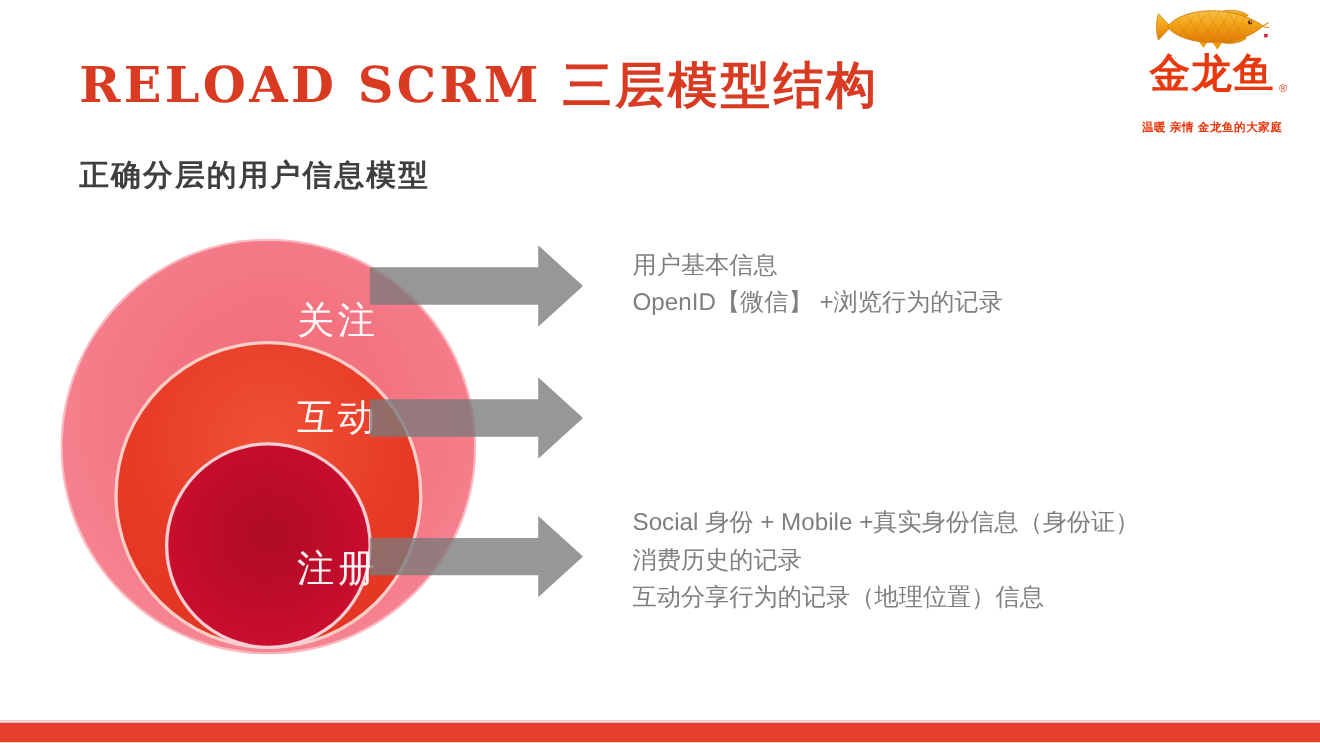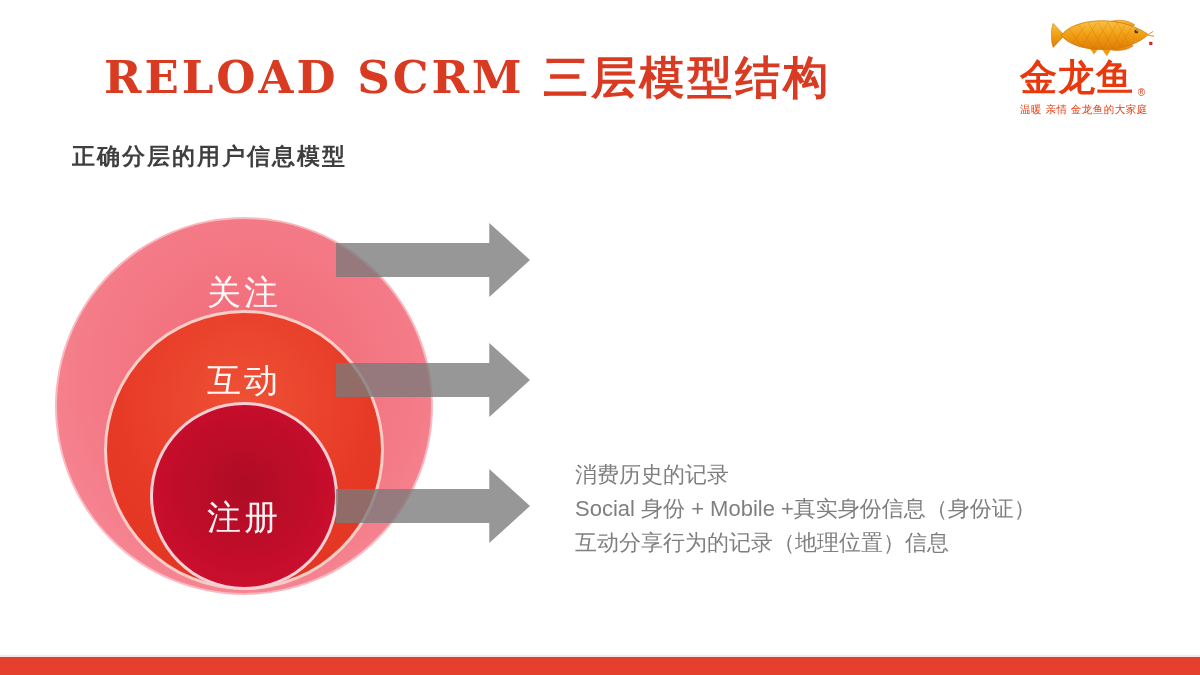--- a/index.html
+++ b/index.html
@@ -6,62 +6,62 @@
   .slide{
     position:relative;width:1200px;height:675px;margin:0 auto;
     background:#ffffff;overflow:hidden;
     font-family:"Liberation Sans","DejaVu Sans",sans-serif;
   }
   
   .page-title{
     position:absolute;left:72px;top:48px;
     font-family:"DejaVu Serif","Liberation Serif",serif;
     font-size:45px;font-weight:bold;letter-spacing:3px;
-    color:#d93a22;white-space:nowrap;margin-left:32px;
+    color:#d93a22;white-space:nowrap;
   }
   .page-subtitle{
     position:absolute;left:72px;top:141px;
-    font-size:23px;font-weight:bold;letter-spacing:2px;
+    font-size:27px;font-weight:bold;letter-spacing:2px;
     color:#3f3f3f;white-space:nowrap;
   }
   
-  .logo{position:absolute;left:1020px;top:13px;width:164px;}
+  .logo{position:absolute;left:1020px;top:2px;width:164px;text-align:center;}
   .logo-fish{display:block;margin:0 auto;}
   .logo-name{
     position:relative;display:inline-block;margin-top:2px;
     font-size:37px;font-weight:bold;letter-spacing:1px;
     color:#e8380d;line-height:1;
   }
   .logo-reg{
     position:absolute;right:-12px;bottom:-2px;
     font-size:10px;font-weight:normal;color:#e8380d;
   }
   .logo-tagline{
-    margin-top:7px;font-size:10.5px;font-weight:normal;
+    margin-top:24px;font-size:10.5px;font-weight:bold;
     color:#e8380d;letter-spacing:0.5px;white-space:nowrap;
   }
   
   .circle{position:absolute;border-radius:50%;box-sizing:border-box;}
   .circle-outer{
     left:55px;top:217px;width:378px;height:378px;
     background:radial-gradient(circle at 52% 42%, #f26d7a 12%, #f47a87 55%, #f8919d 100%);
     border:2px solid rgba(255,255,255,0.45);
   }
   .circle-middle{
     left:104px;top:310px;width:280px;height:280px;
     background:radial-gradient(circle at 50% 32%, #ee5136 0%, #e73a26 55%, #e03221 100%);
     border:3px solid rgba(255,255,255,0.75);
   }
   .circle-inner{
     left:150px;top:402px;width:188px;height:188px;
     background:radial-gradient(circle at 50% 45%, #ae0c25 0%, #c30d2a 55%, #d51233 100%);
     border:3px solid rgba(255,255,255,0.8);
   }
   .layer-label{
-    position:absolute;width:200px;left:144px;text-align:center;
+    position:absolute;width:200px;left:144px;text-align:right;
     font-size:34px;color:rgba(255,255,255,0.95);letter-spacing:3px;
     line-height:34px;white-space:nowrap;
   }
   .label-follow{top:275px;}
   .label-interact{top:363px;}
   .label-register{top:500px;}
   
   .arrow{
     position:absolute;left:336px;width:194px;height:74px;
     background:rgba(122,122,122,0.78);
@@ -137,23 +137,27 @@
     <div class="circle circle-middle"></div>
     <div class="circle circle-inner"></div>
     <div class="layer-label label-follow">关注</div>
     <div class="layer-label label-interact">互动</div>
     <div class="layer-label label-register">注册</div>
     <div class="arrow arrow-1"></div>
     <div class="arrow arrow-2"></div>
     <div class="arrow arrow-3"></div>
   </div>
 
+  <div class="desc desc-1">
+    <div>用户基本信息</div>
+    <div>OpenID【微信】 +浏览行为的记录</div>
+  </div>
   <div class="desc desc-2">
   </div>
   <div class="desc desc-3">
+    <div>Social 身份 + Mobile +真实身份信息（身份证）</div>
     <div>消费历史的记录</div>
-    <div>Social 身份 + Mobile +真实身份信息（身份证）</div>
     <div>互动分享行为的记录（地理位置）信息</div>
   </div>
 
   <div class="footer-bar"></div>
 
 </div>
 
 </body></html>

